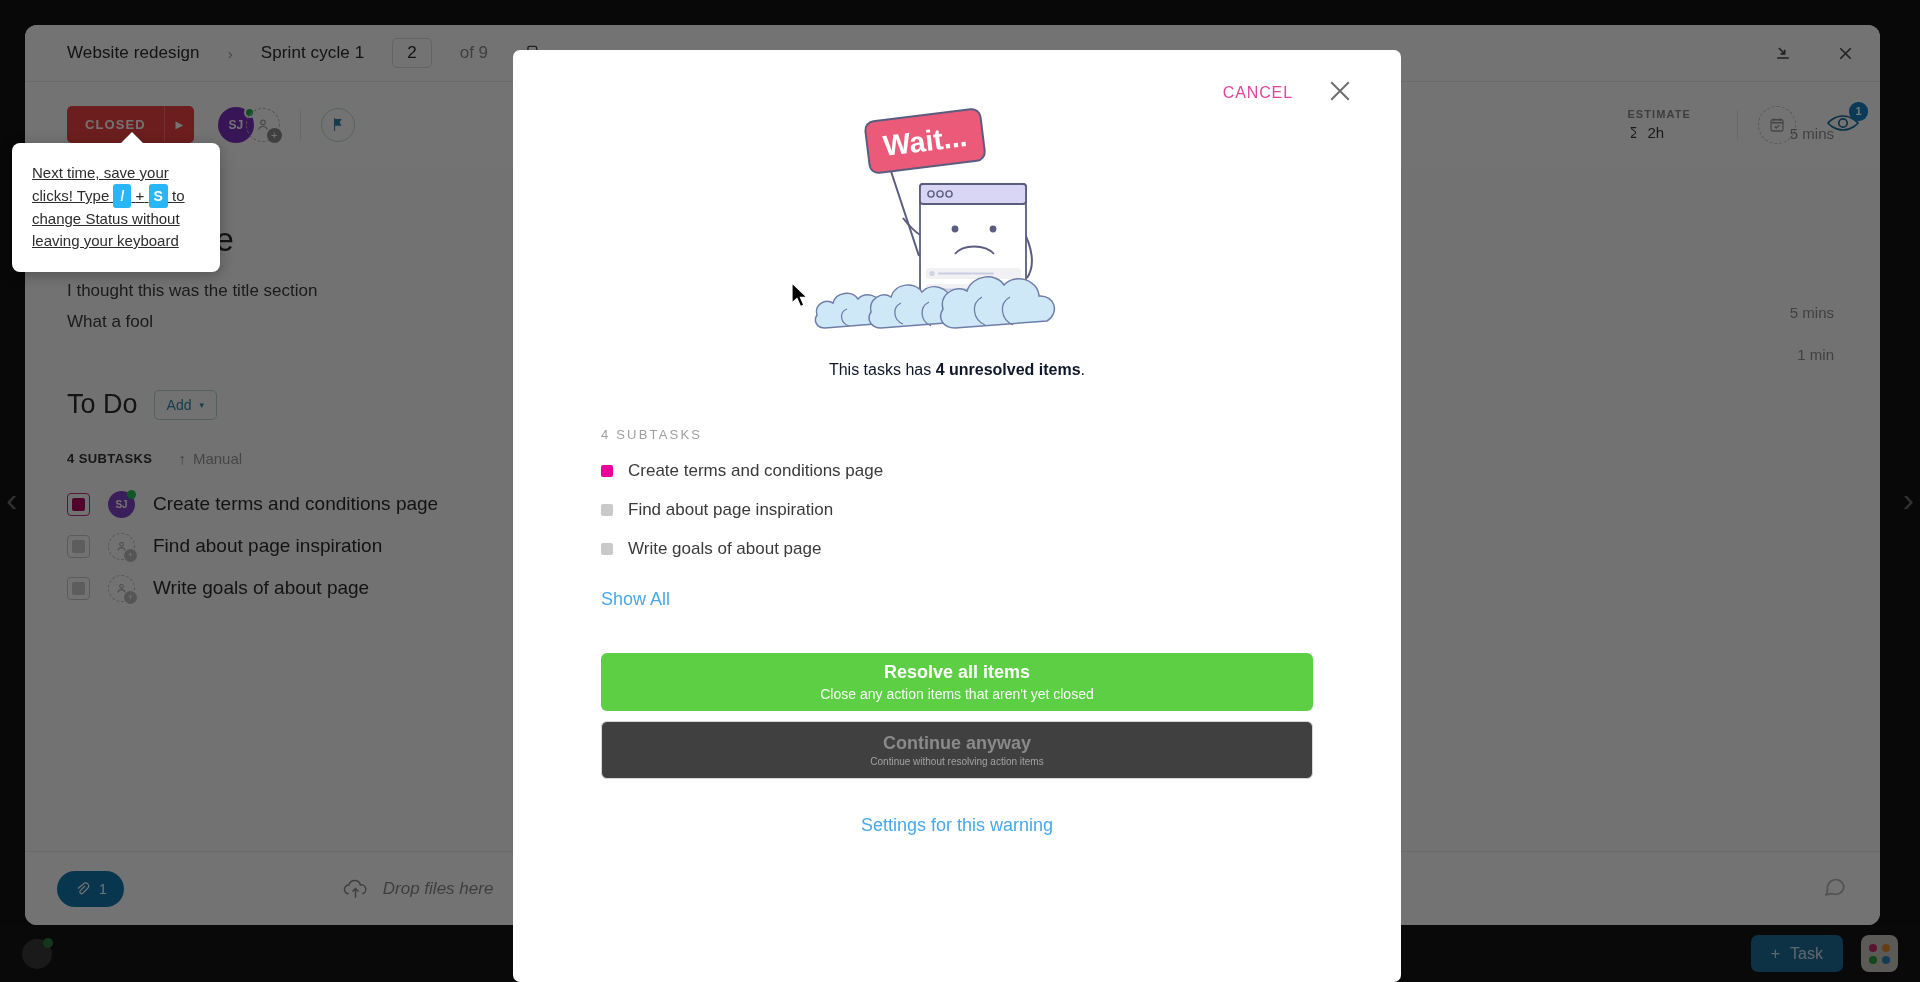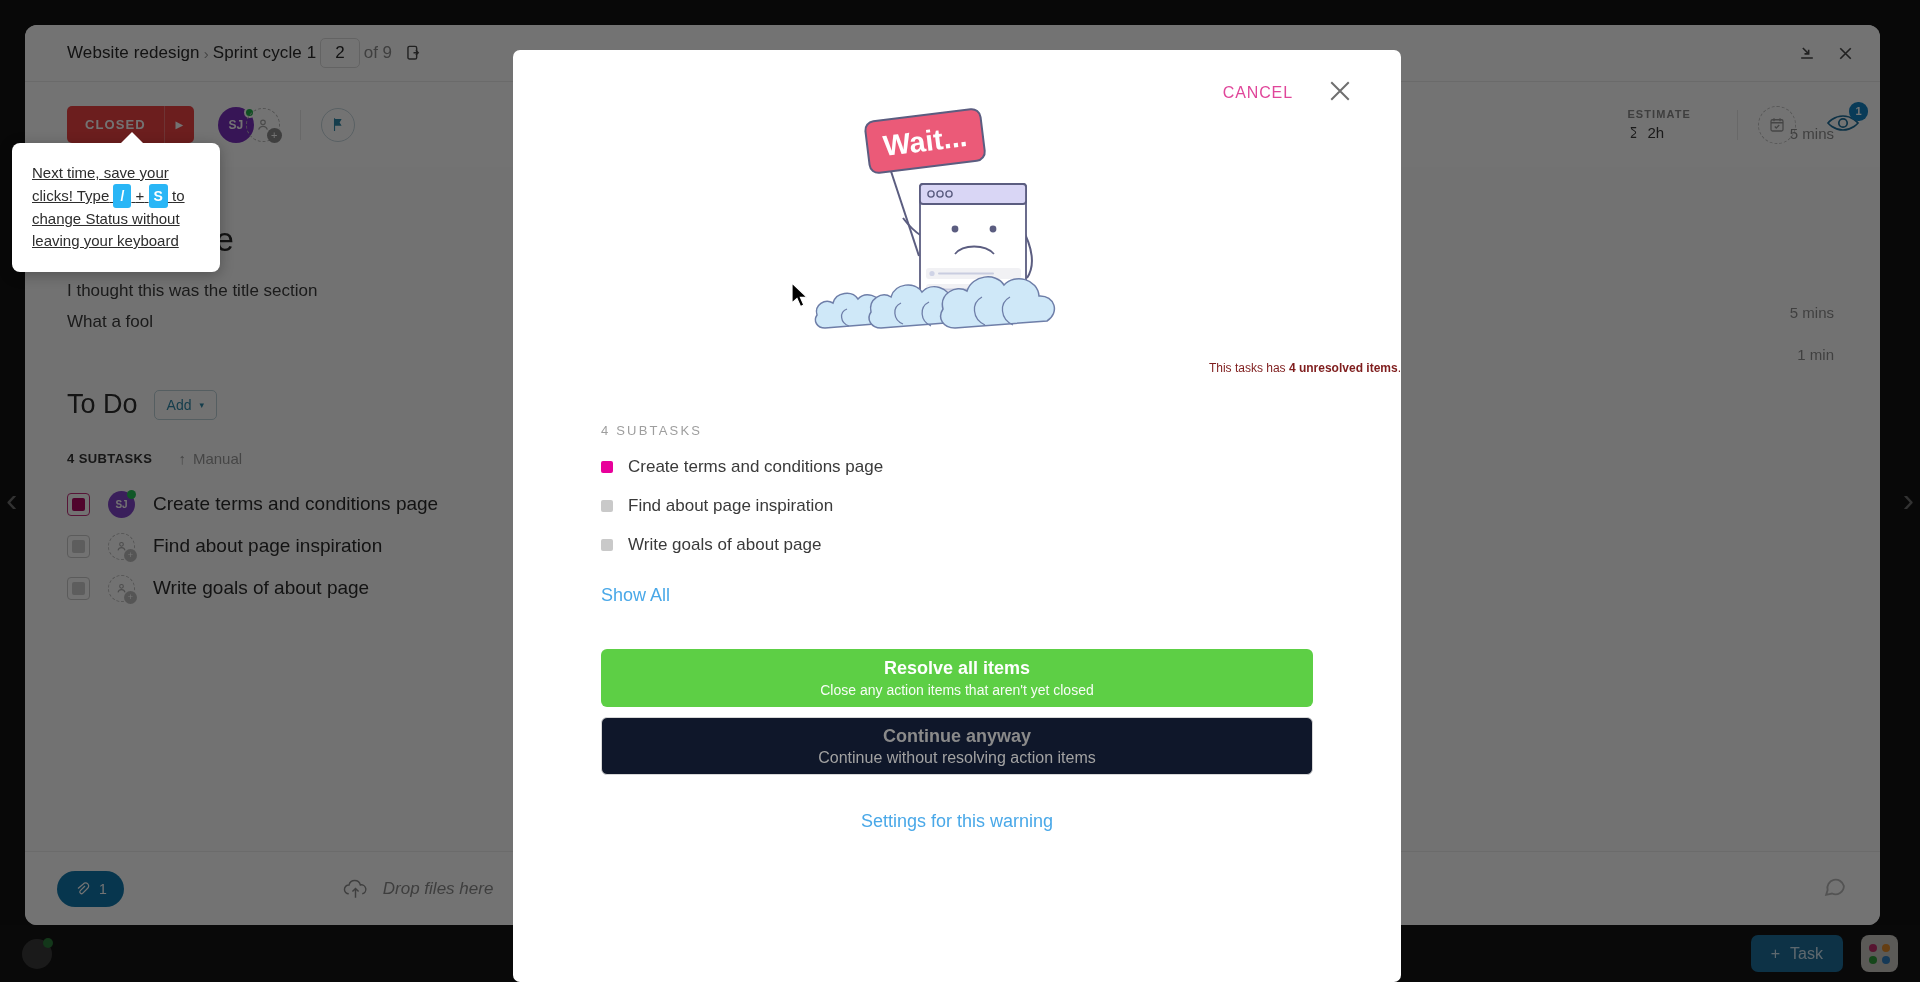--- a/index.html
+++ b/index.html
@@ -22,21 +22,21 @@
     border-radius: 12px;
     overflow: hidden;
   }
 
   
   .crumb-bar {
     height: 57px;
     display: flex; align-items: center;
     padding: 0 18px 0 42px;
     border-bottom: 1px solid #ececec;
-    gap: 4px;
+    gap: 28px;
     background: #fff;
   }
   .crumb { font-size: 17px; color: #2b2b2b; letter-spacing: .1px; white-space: nowrap; }
   .crumb.sep { color: #9b9b9b; font-size: 15px; }
   .crumb-num {
     border: 1px solid #dcdcdc; border-radius: 5px;
     padding: 4px 14px; font-size: 17px; color: #2b2b2b; background: #fff;
   }
   .crumb-of { font-size: 17px; color: #8c8c8c; }
   .crumb-spacer { flex: 1; }
@@ -232,21 +232,21 @@
   .x-close { color: #6f6f6f; }
 
   .illus { height: 235px; margin-top: -14px; position: relative; }
   .illus svg { position: absolute; left: 50%; top: 0; transform: translateX(-50%); }
 
   .modal-h1 {
     text-align: center; color: #e74e9c; font-size: 30px; font-weight: 400;
     margin-top: 16px; letter-spacing: .1px;
   }
   .modal-sub {
-    text-align: right; color: #7f1d1d; font-size: 12px; margin-top: 30px;
+    text-align: center; color: #0f172a; font-size: 16px; margin-top: 30px;
   }
   .modal-sub b { font-weight: 700; }
 
   .modal-body { padding: 0 88px; }
   .sec-label {
     font-size: 13px; color: #9e9e9e; letter-spacing: 2.2px; margin-top: 48px;
   }
   .m-item { display: flex; align-items: center; gap: 15px; margin-top: 19px; }
   .m-sq { width: 12px; height: 12px; border-radius: 2px; background: #c9c9c9; flex: 0 0 auto; }
   .m-sq.pink { background: #e8009a; }
@@ -255,26 +255,26 @@
 
   .btn-primary {
     margin: 43px 0 0 0; background: #5dcf45; border-radius: 6px; height: 58px;
     display: flex; flex-direction: column; align-items: center; justify-content: center;
     color: #fff;
   }
   .btn-primary .t { font-size: 18px; font-weight: 700; }
   .btn-primary .s { font-size: 14px; margin-top: 3px; opacity: .95; }
 
   .btn-secondary {
-    margin: 10px 0 0 0; background: #0f172a; border: 1px solid #d7d7d7; border-radius: 6px; height: 58px;
+    margin: 10px 0 0 0; background: #404040; border: 1px solid #d7d7d7; border-radius: 6px; height: 58px;
     display: flex; flex-direction: column; align-items: center; justify-content: center;
     color: #8a8a8a;
   }
   .btn-secondary .t { font-size: 18px; font-weight: 700; color: #8a8a8a; }
-  .btn-secondary .s { font-size: 16px; margin-top: 2px; color: #a2a2a2; }
+  .btn-secondary .s { font-size: 10px; margin-top: 2px; color: #a2a2a2; }
 
   .settings-link { text-align: center; color: #49a8e8; font-size: 18px; margin-top: 36px; }
 
   
   #cursor { position: absolute; left: 791px; top: 282px; z-index: 60; }
 </style>
 </head>
 <body>
 
 <div id="app-root">

